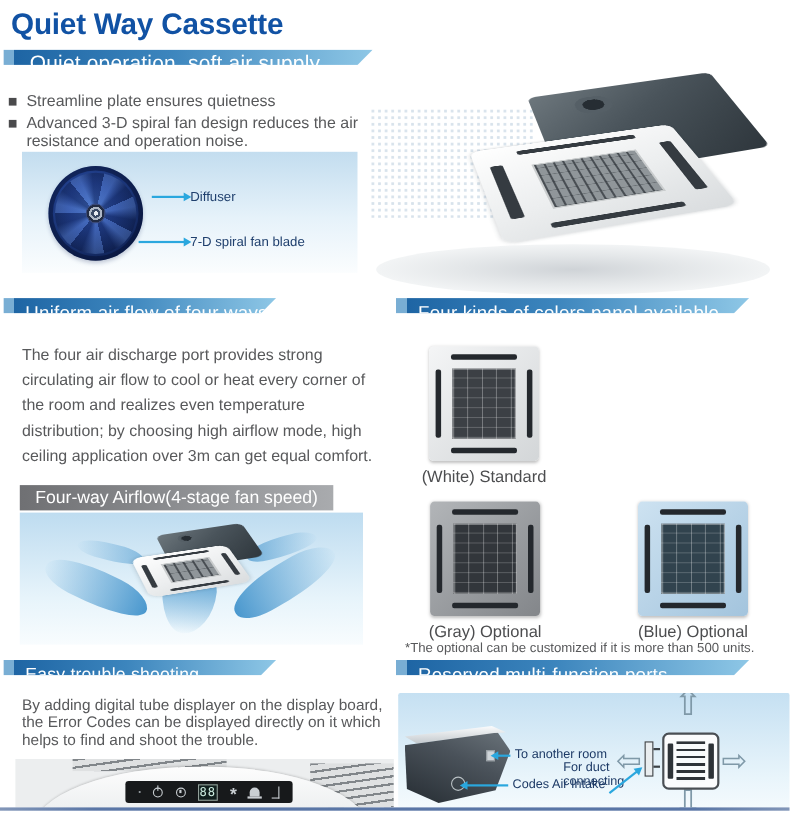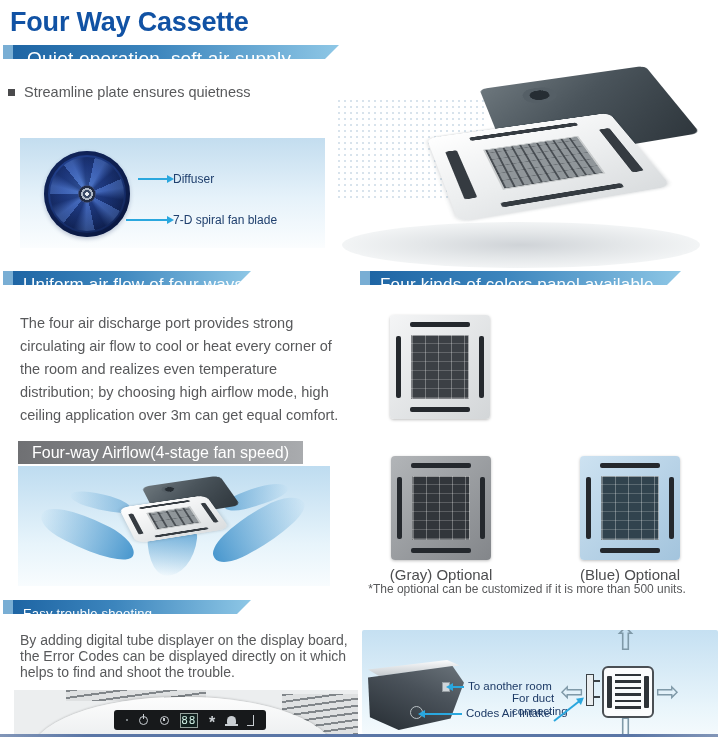--- a/index.html
+++ b/index.html
@@ -166,26 +166,28 @@
     font-family:"DejaVu Sans", sans-serif; }
 
   #bottom-divider { left:0; top:734px; width:718px; height:3px;
     background:linear-gradient(90deg,#8296b8,#5a76a6 12%,#5a76a6 88%,#8296b8); }
 </style>
 </head>
 <body>
 
 <div id="page">
 
-  <div id="page-title">Four Way Cassette</div>
+  <div id="page-title">Quiet Way Cassette</div>
 
   <div class="banner banner--lg" style="left:3px; top:45px; width:336px;">Quiet operation, soft air supply</div>
 
   <ul class="bullets">
     <li class="pre">Streamline plate ensures quietness</li>
+    <li class="pre">Advanced 3-D spiral fan design reduces the air
+resistance and operation noise.</li>
   </ul>
 
   <div class="abs" id="fan-figure">
     <div class="abs" id="fan">
       <div id="fan-blades"></div>
       <div id="fan-hub"></div>
     </div>
     <div class="ann-line arr-r" style="left:118px; top:40px; width:30px;"></div>
     <div class="ann-text" style="left:153px; top:34px;">Diffuser</div>
     <div class="ann-line arr-r" style="left:106px; top:81px; width:42px;"></div>
@@ -237,20 +239,21 @@
   </div>
 
   <div class="panel-card" style="left:390px; top:315px;">
     <div class="panel" style="--base: #f4f5f6; --base2: #d3d6d8; --grille: #3c4045;">
       <div class="p-slot t"></div>
       <div class="p-slot b"></div>
       <div class="p-slot l"></div>
       <div class="p-slot r"></div>
       <div class="p-grille"></div>
     </div>
+    <div class="p-caption">(White) Standard</div>
   </div>
 
 
   <div class="panel-card" style="left:391px; top:456px;">
     <div class="panel" style="--base: #b2b5b8; --base2: #83868a; --grille: #32363b;">
       <div class="p-slot t"></div>
       <div class="p-slot b"></div>
       <div class="p-slot l"></div>
       <div class="p-slot r"></div>
       <div class="p-grille"></div>
@@ -264,21 +267,22 @@
       <div class="p-slot b"></div>
       <div class="p-slot l"></div>
       <div class="p-slot r"></div>
       <div class="p-grille"></div>
     </div>
     <div class="p-caption">(Blue) Optional</div>
   </div>
 
   <div class="abs" id="panels-note">*The optional can be customized if it is more than 500 units.</div>
 
-  <div class="banner" style="left:3px; top:600px; width:248px; font-size:13px;">Easy trouble shooting</div>
+  <div class="banner" style="left:3px; top:600px; width:248px; font-size:16px;">Easy trouble shooting</div>
+  <div class="banner" style="left:360px; top:600px; width:321px; font-size:17px;">Reserved multi-function ports</div>
 
   <div class="abs pre" id="trouble-paragraph">By adding digital tube displayer on the display board,
 the Error Codes can be displayed directly on it which
 helps to find and shoot the trouble.</div>
 
   <div class="abs" id="display-figure">
     <div class="slats" id="slats-left"></div>
     <div class="slats" id="slats-right"></div>
     <div id="display-dome"></div>
     <div id="display-strip">

